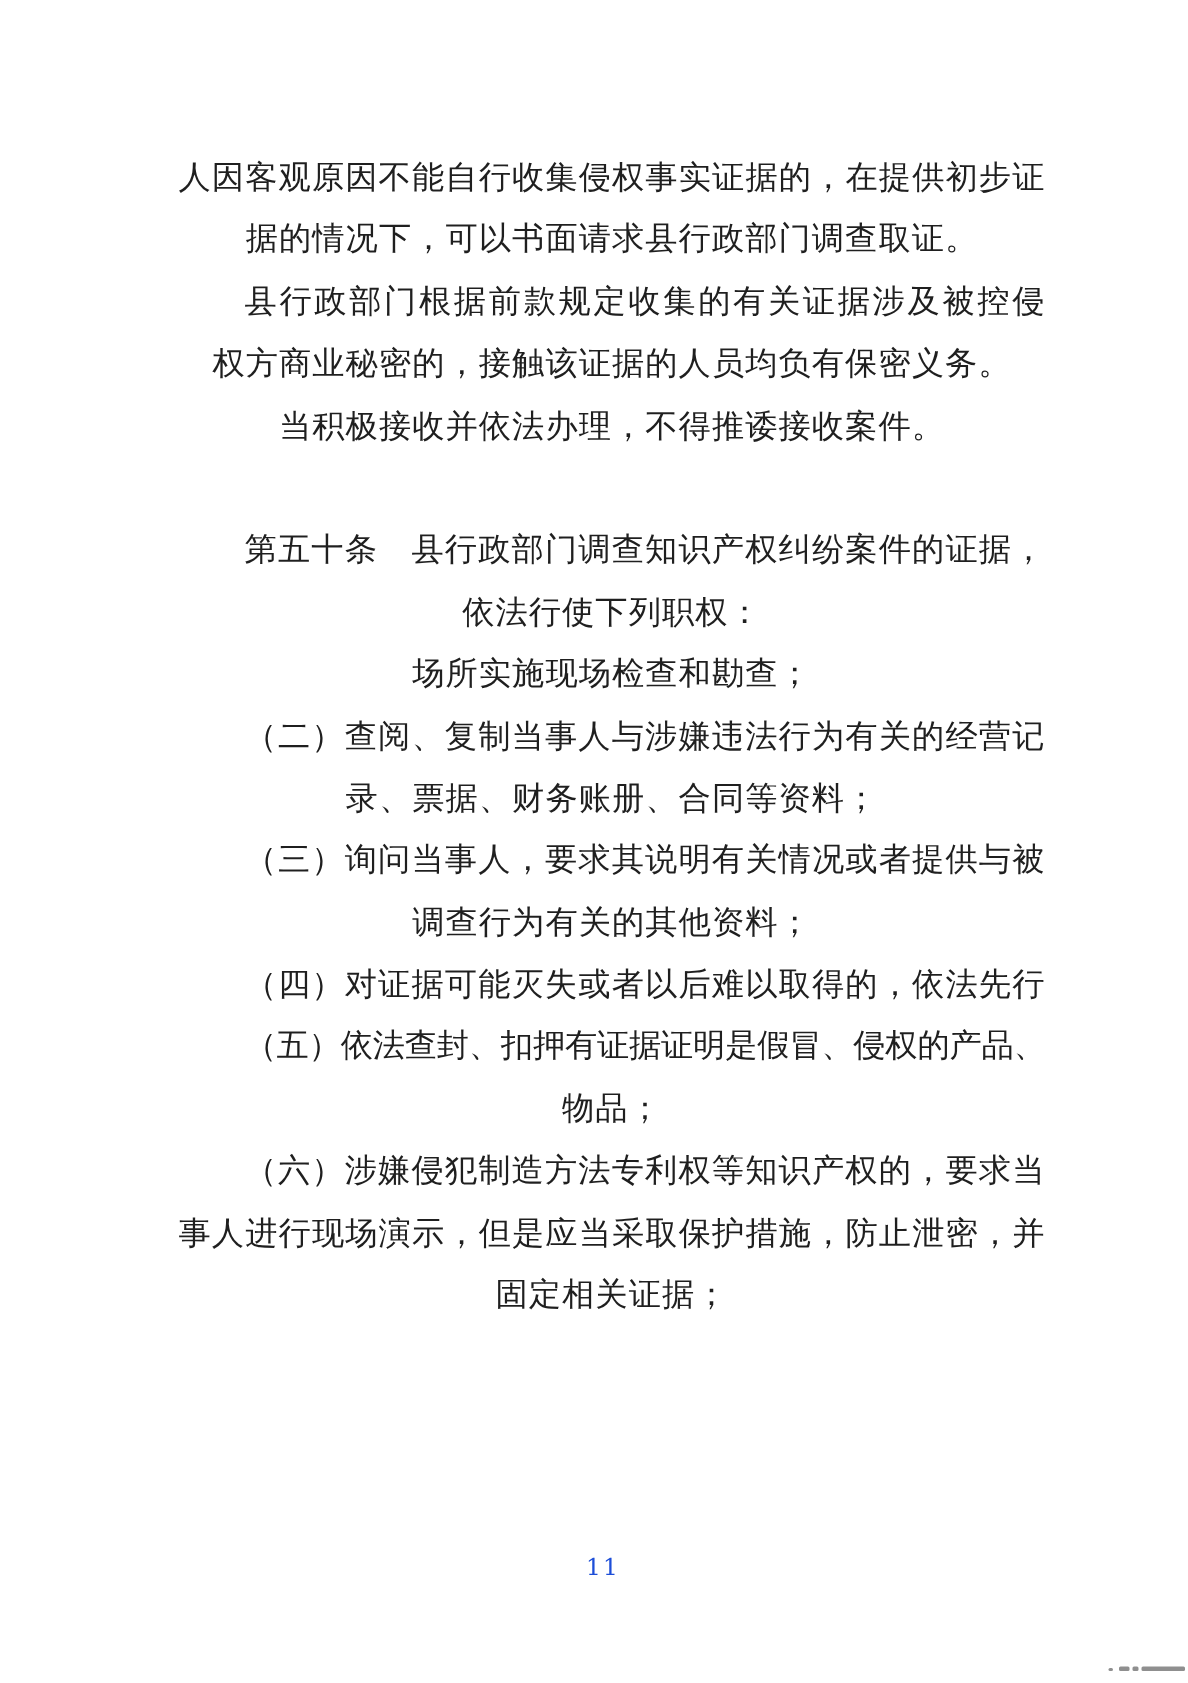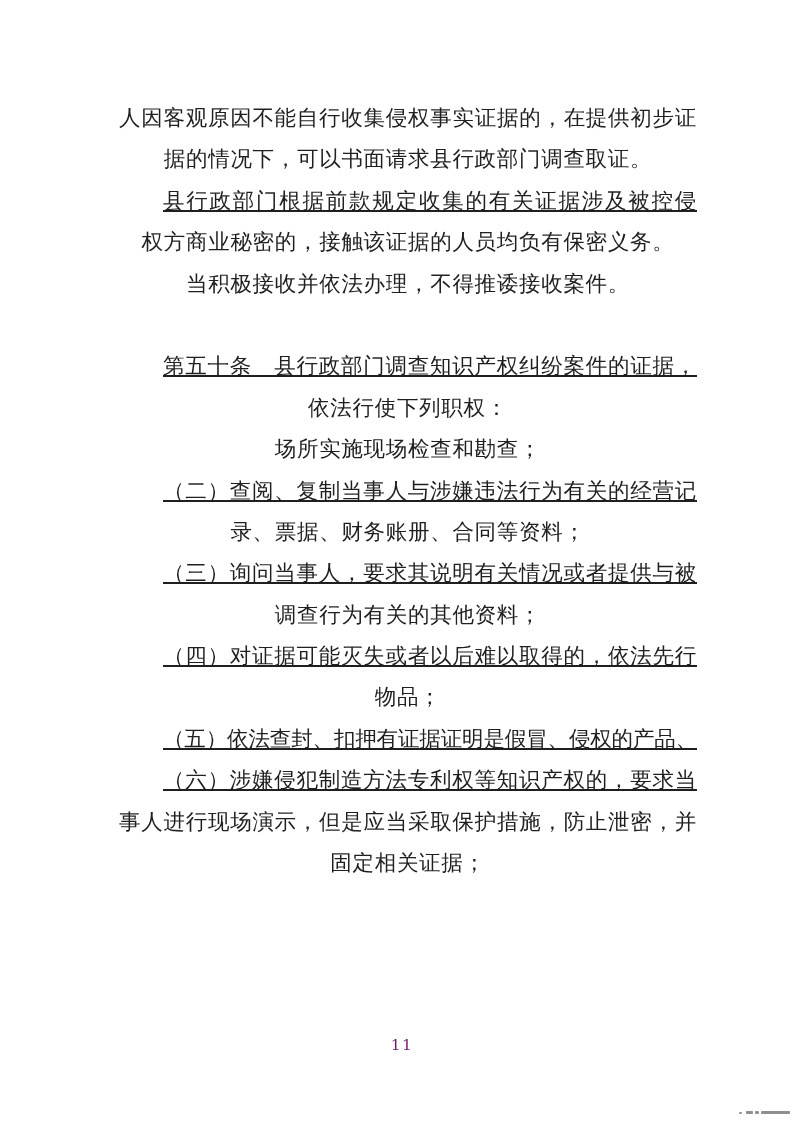--- a/index.html
+++ b/index.html
@@ -36,39 +36,38 @@
     white-space: nowrap;
   }
   .line.fill {
     white-space: normal;
     text-align: justify;
     text-align-last: justify;
     text-justify: inter-character;
   }
   .line.indent {
     padding-left: 44px;
-    text-decoration: underline;
   }
   .line.tight {
     letter-spacing: -0.2px;
   }
   .line.blank {
     
   }
   .page-number {
     position: absolute;
     top: 1036px;
     left: 0;
     width: 100%;
     box-sizing: border-box;
     padding-left: 12px;
     text-align: center;
     font-size: 15.5px;
     letter-spacing: 1.5px;
-    color: #701a75;
+    color: #1d4ed8;
     font-family: "DejaVu Serif", "Liberation Serif", serif;
   }
   .scan-artifact-seg {
     position: absolute;
     border-radius: 1px;
   }
 </style>
 </head>
 <body>
 
@@ -81,22 +80,22 @@
       <div class="line">当积极接收并依法办理，不得推诿接收案件。</div>
       <div class="line blank"></div>
       <div class="line indent fill">第五十条　县行政部门调查知识产权纠纷案件的证据，</div>
       <div class="line">依法行使下列职权：</div>
       <div class="line">场所实施现场检查和勘查；</div>
       <div class="line indent fill">（二）查阅、复制当事人与涉嫌违法行为有关的经营记</div>
       <div class="line">录、票据、财务账册、合同等资料；</div>
       <div class="line indent fill">（三）询问当事人，要求其说明有关情况或者提供与被</div>
       <div class="line">调查行为有关的其他资料；</div>
       <div class="line indent fill">（四）对证据可能灭失或者以后难以取得的，依法先行</div>
+      <div class="line indent fill tight">（五）依法查封、扣押有证据证明是假冒、侵权的产品、</div>
       <div class="line">物品；</div>
-      <div class="line indent fill tight">（五）依法查封、扣押有证据证明是假冒、侵权的产品、</div>
       <div class="line indent fill">（六）涉嫌侵犯制造方法专利权等知识产权的，要求当</div>
       <div class="line fill">事人进行现场演示，但是应当采取保护措施，防止泄密，并</div>
       <div class="line">固定相关证据；</div>
     </div>
   <div class="page-number">11</div>
   <div id="artifact-layer">
       <div class="scan-artifact-seg" style="left: 739px; top: 1112px; width: 3px; height: 2px; background: rgb(143, 143, 143);"></div>
       <div class="scan-artifact-seg" style="left: 746px; top: 1111px; width: 7px; height: 3px; background: rgb(143, 143, 143);"></div>
       <div class="scan-artifact-seg" style="left: 755px; top: 1111px; width: 4px; height: 3px; background: rgb(143, 143, 143);"></div>
       <div class="scan-artifact-seg" style="left: 761px; top: 1111px; width: 29px; height: 3px; background: rgb(143, 143, 143);"></div>

